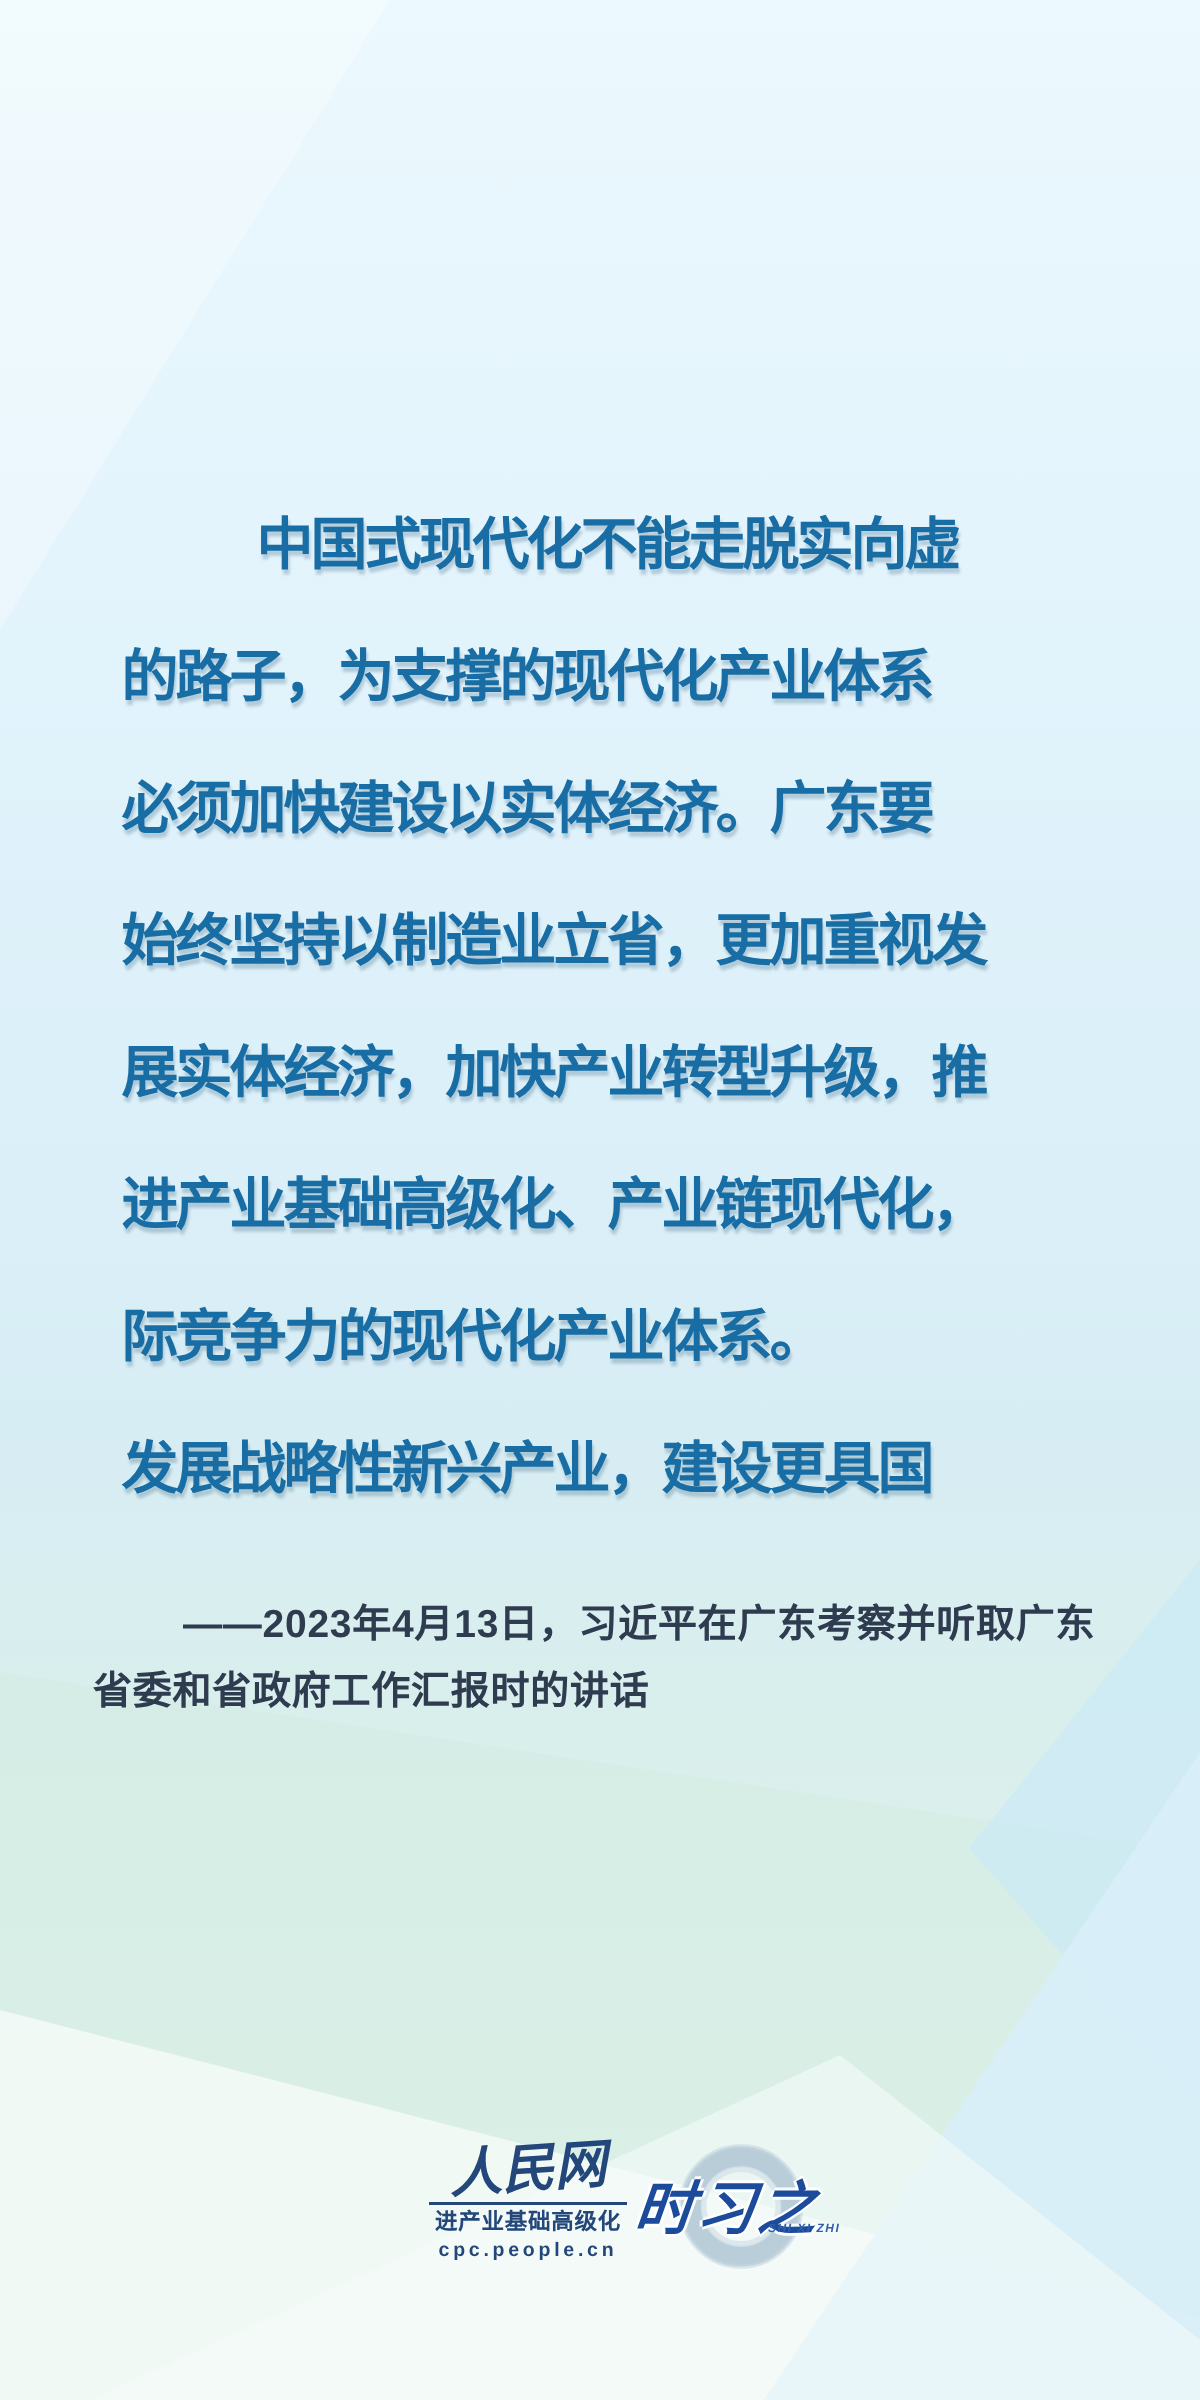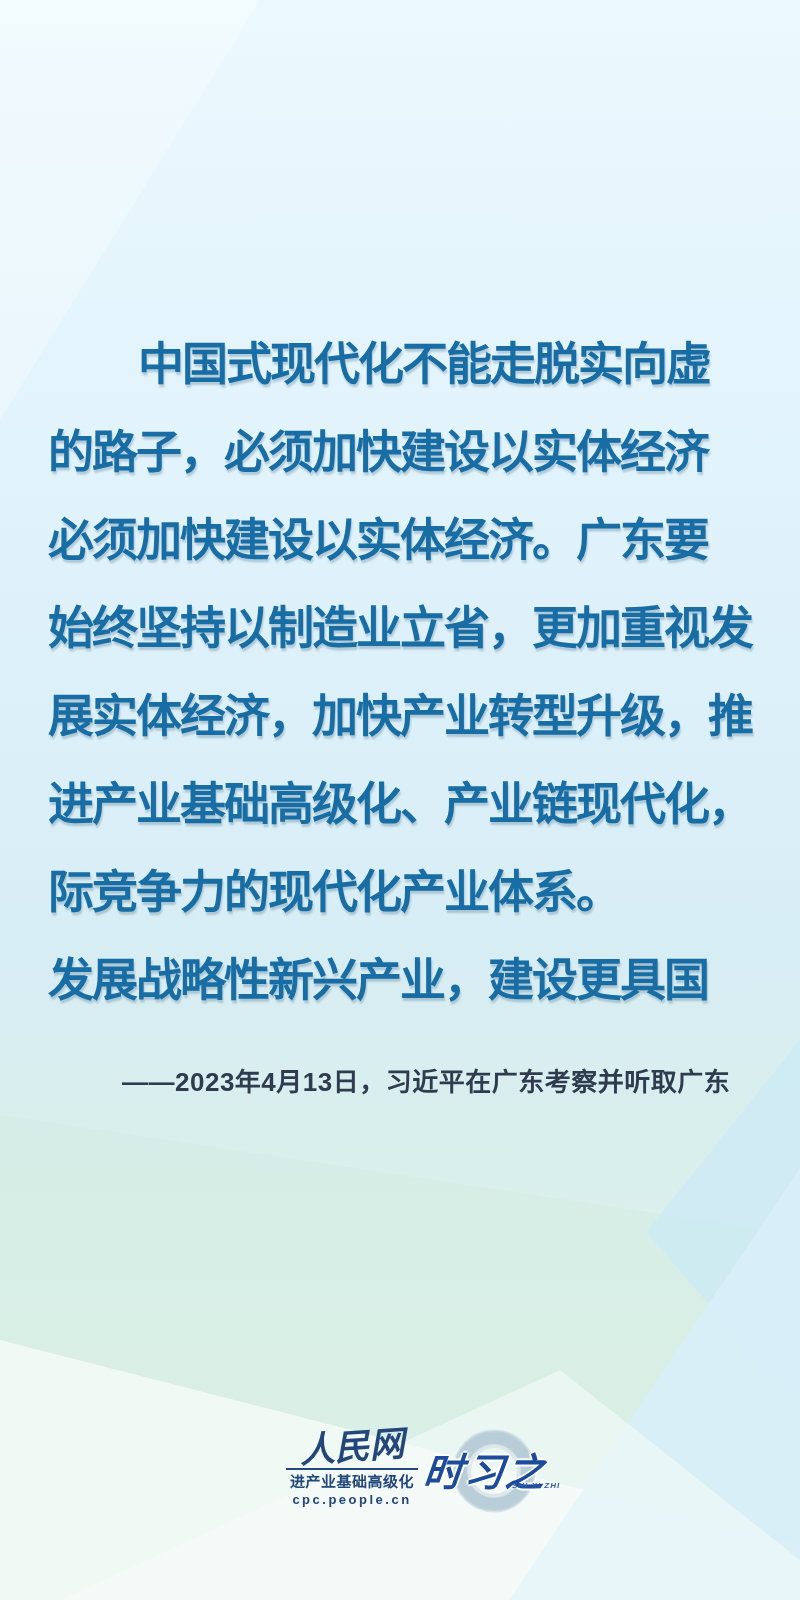--- a/index.html
+++ b/index.html
@@ -19,28 +19,29 @@
       #e6f5f0 100%);
   }
   .bg-shapes {
     position: absolute;
     left: 0; top: 0;
     width: 800px; height: 1600px;
     display: block;
   }
   .quote {
     position: absolute;
-    left: 48px;
+    left: 81px;
     top: 320px;
     width: 676px;
     color: #176da4;
-    font-size: 46px;
+    font-size: 38px;
     font-weight: 700;
     letter-spacing: -2px;
     text-shadow: 1px 3px 2px rgba(10, 60, 95, 0.22);
+    font-family: Liberation Serif, serif;
   }
   .quote-line {
     white-space: nowrap;
     height: 88px;
     line-height: 88px;
   }
   .quote-line.first-line { padding-left: 90px; }
   .attribution {
     position: absolute;
     left: 62px;
@@ -140,31 +141,32 @@
     <polygon points="0,0 260,0 0,420" fill="#ffffff" opacity="0.30"></polygon>
     <polygon points="0,1115 800,1235 800,1600 0,1600" fill="#d2ecdf" opacity="0.50"></polygon>
     <polygon points="800,1040 800,1408 646,1232" fill="#cdeaf5" opacity="0.80"></polygon>
     <polygon points="0,1340 800,1545 800,1600 0,1600" fill="#f3faf6" opacity="0.90"></polygon>
     <polygon points="800,1168 509,1600 800,1600" fill="#d8eef8" opacity="0.95"></polygon>
     <polygon points="60,1600 560,1370 800,1560 800,1600" fill="#f6fcf9" opacity="0.55"></polygon>
   </svg>
 
   <div class="quote">
     <div class="quote-line first-line">中国式现代化不能走脱实向虚</div>
-    <div class="quote-line">的路子，必须加快建设以实体经济</div>
+    <div class="quote-line">的路子，为支撑的现代化产业体系</div>
     <div class="quote-line">必须加快建设以实体经济。广东要</div>
     <div class="quote-line">始终坚持以制造业立省，更加重视发</div>
     <div class="quote-line">展实体经济，加快产业转型升级，推</div>
     <div class="quote-line">进产业基础高级化、产业链现代化，</div>
     <div class="quote-line">际竞争力的现代化产业体系。</div>
     <div class="quote-line">发展战略性新兴产业，建设更具国</div>
   </div>
 
   <div class="attribution">
     <div class="attribution-line first-line">——2023年4月13日，习近平在广东考察并听取广东</div>
+    <div class="attribution-line">省委和省政府工作汇报时的讲话</div>
   </div>
 
   <div class="footer">
 
     <div class="pd-logo">
       <div class="pd-script">人民网</div>
       <div class="pd-divider"></div>
       <div class="pd-site">进产业基础高级化</div>
       <div class="pd-domain">cpc.people.cn</div>
     </div>

